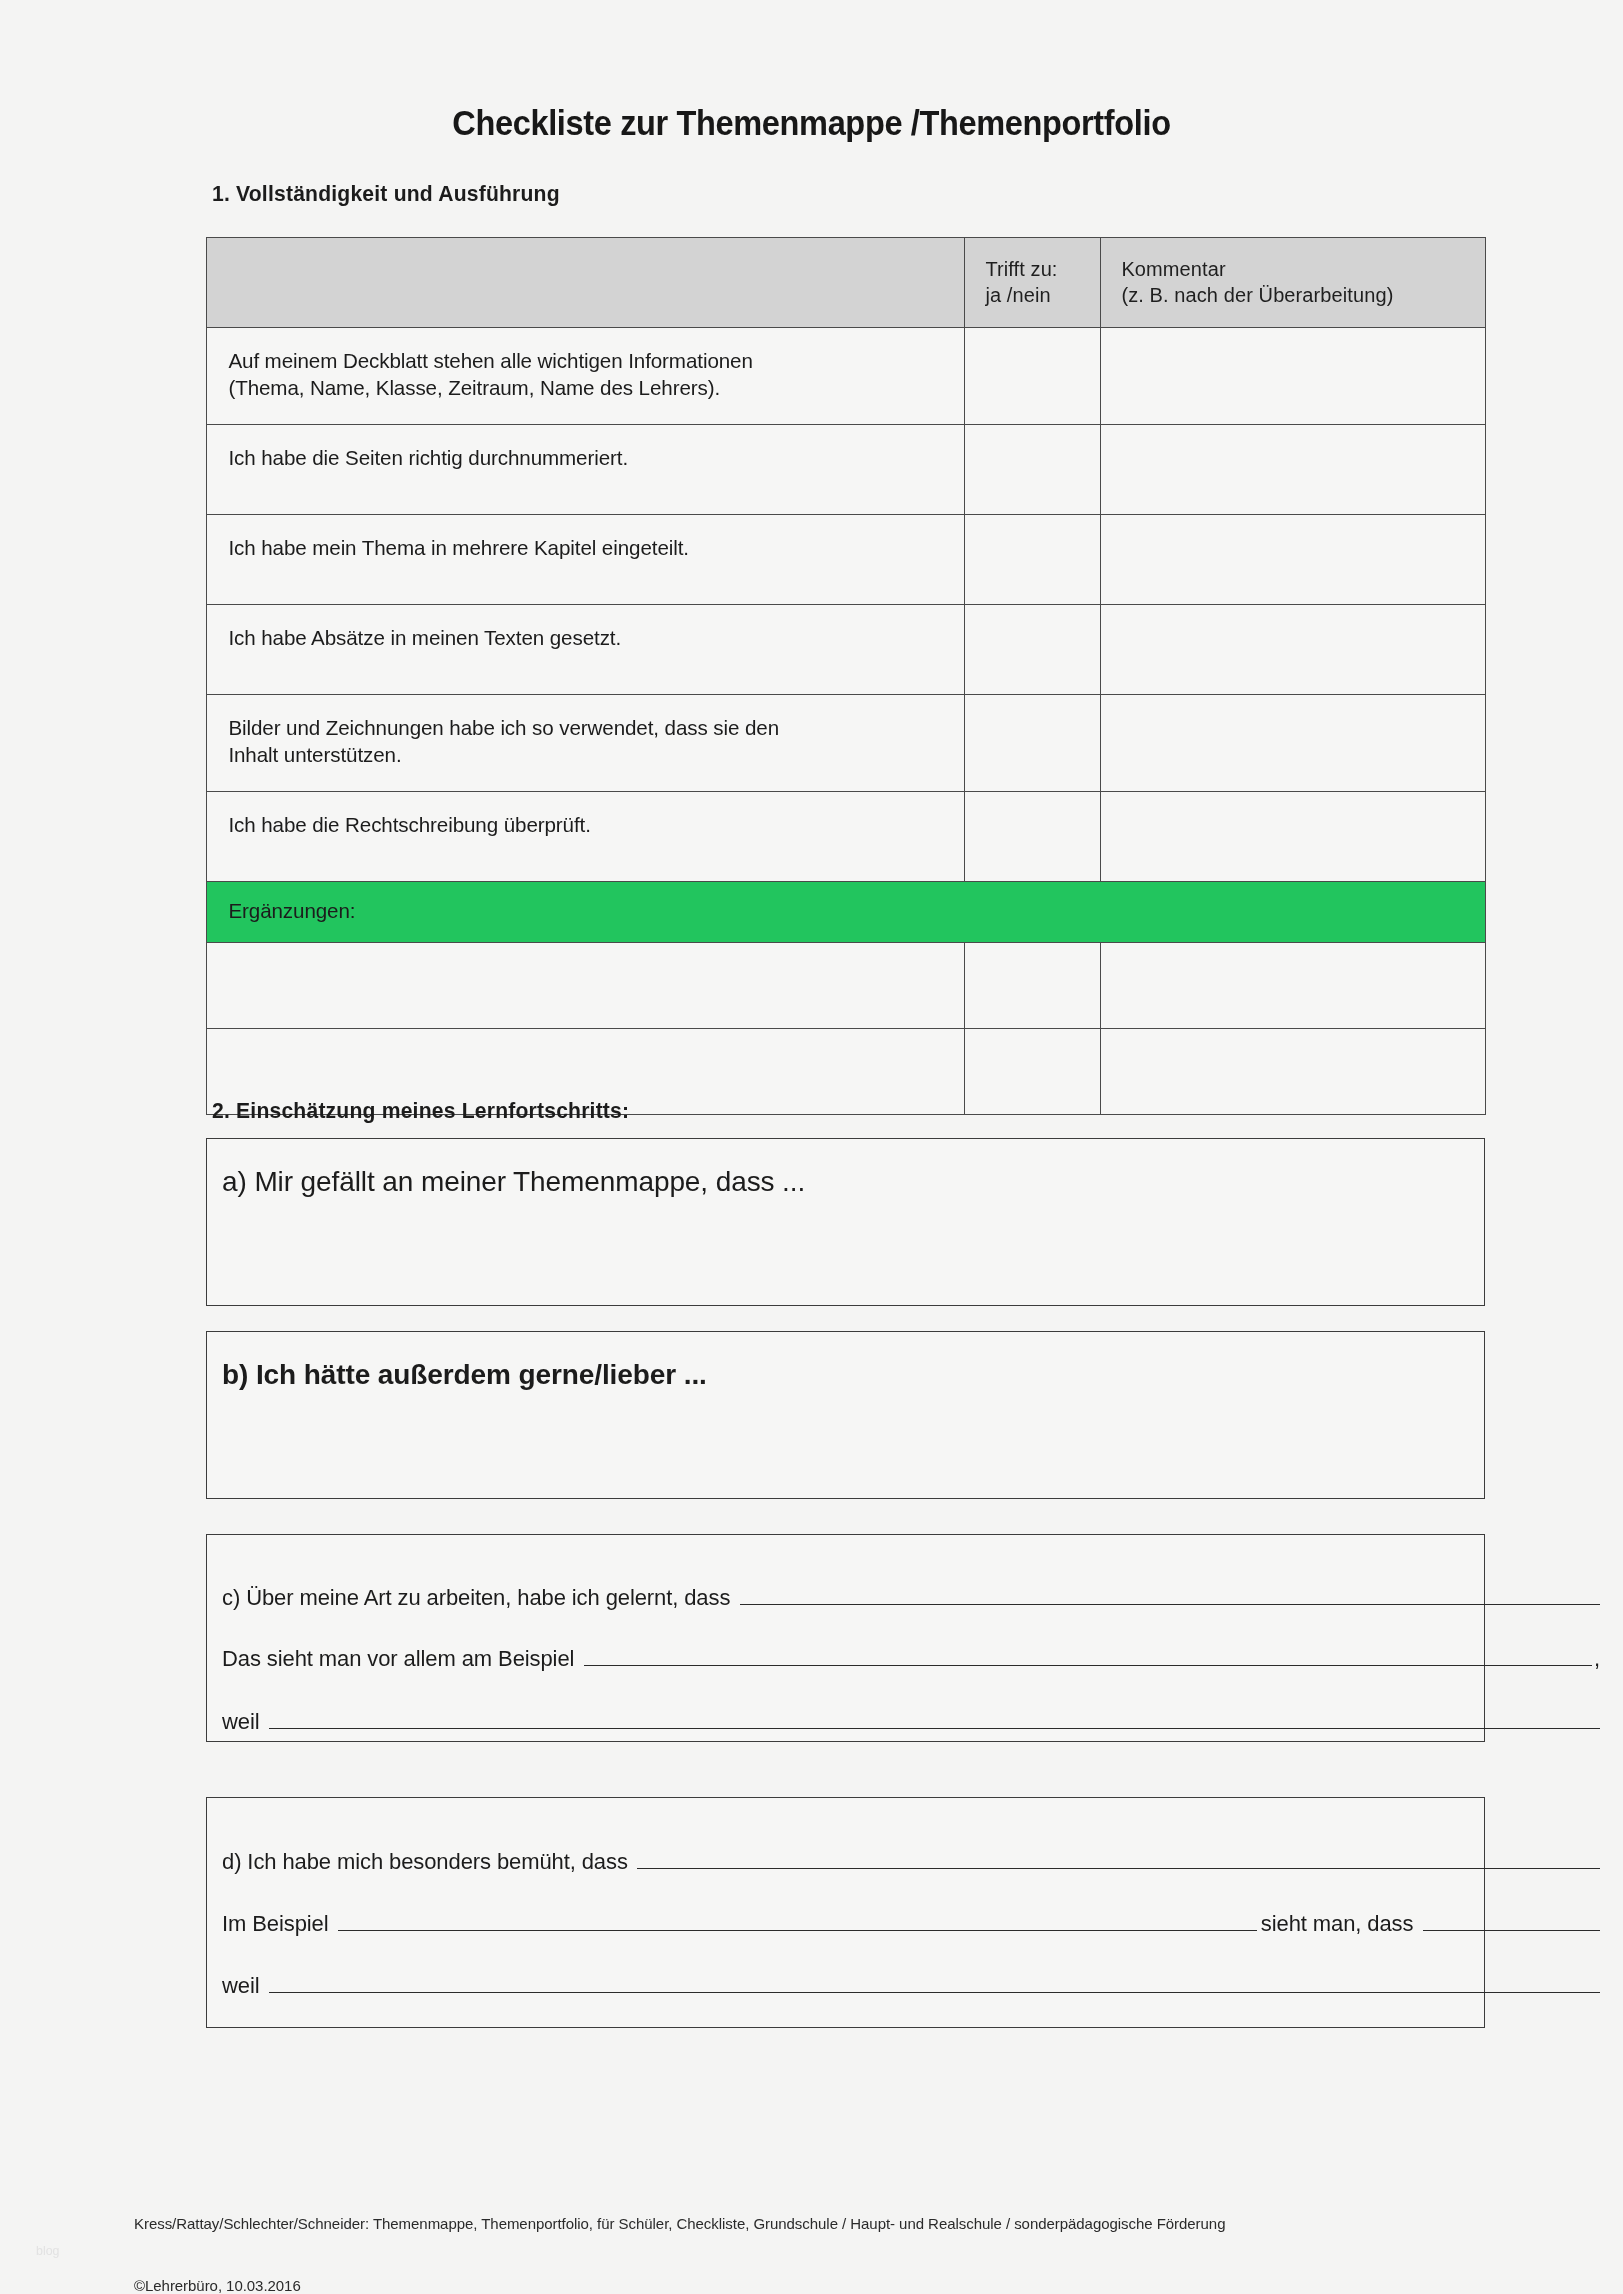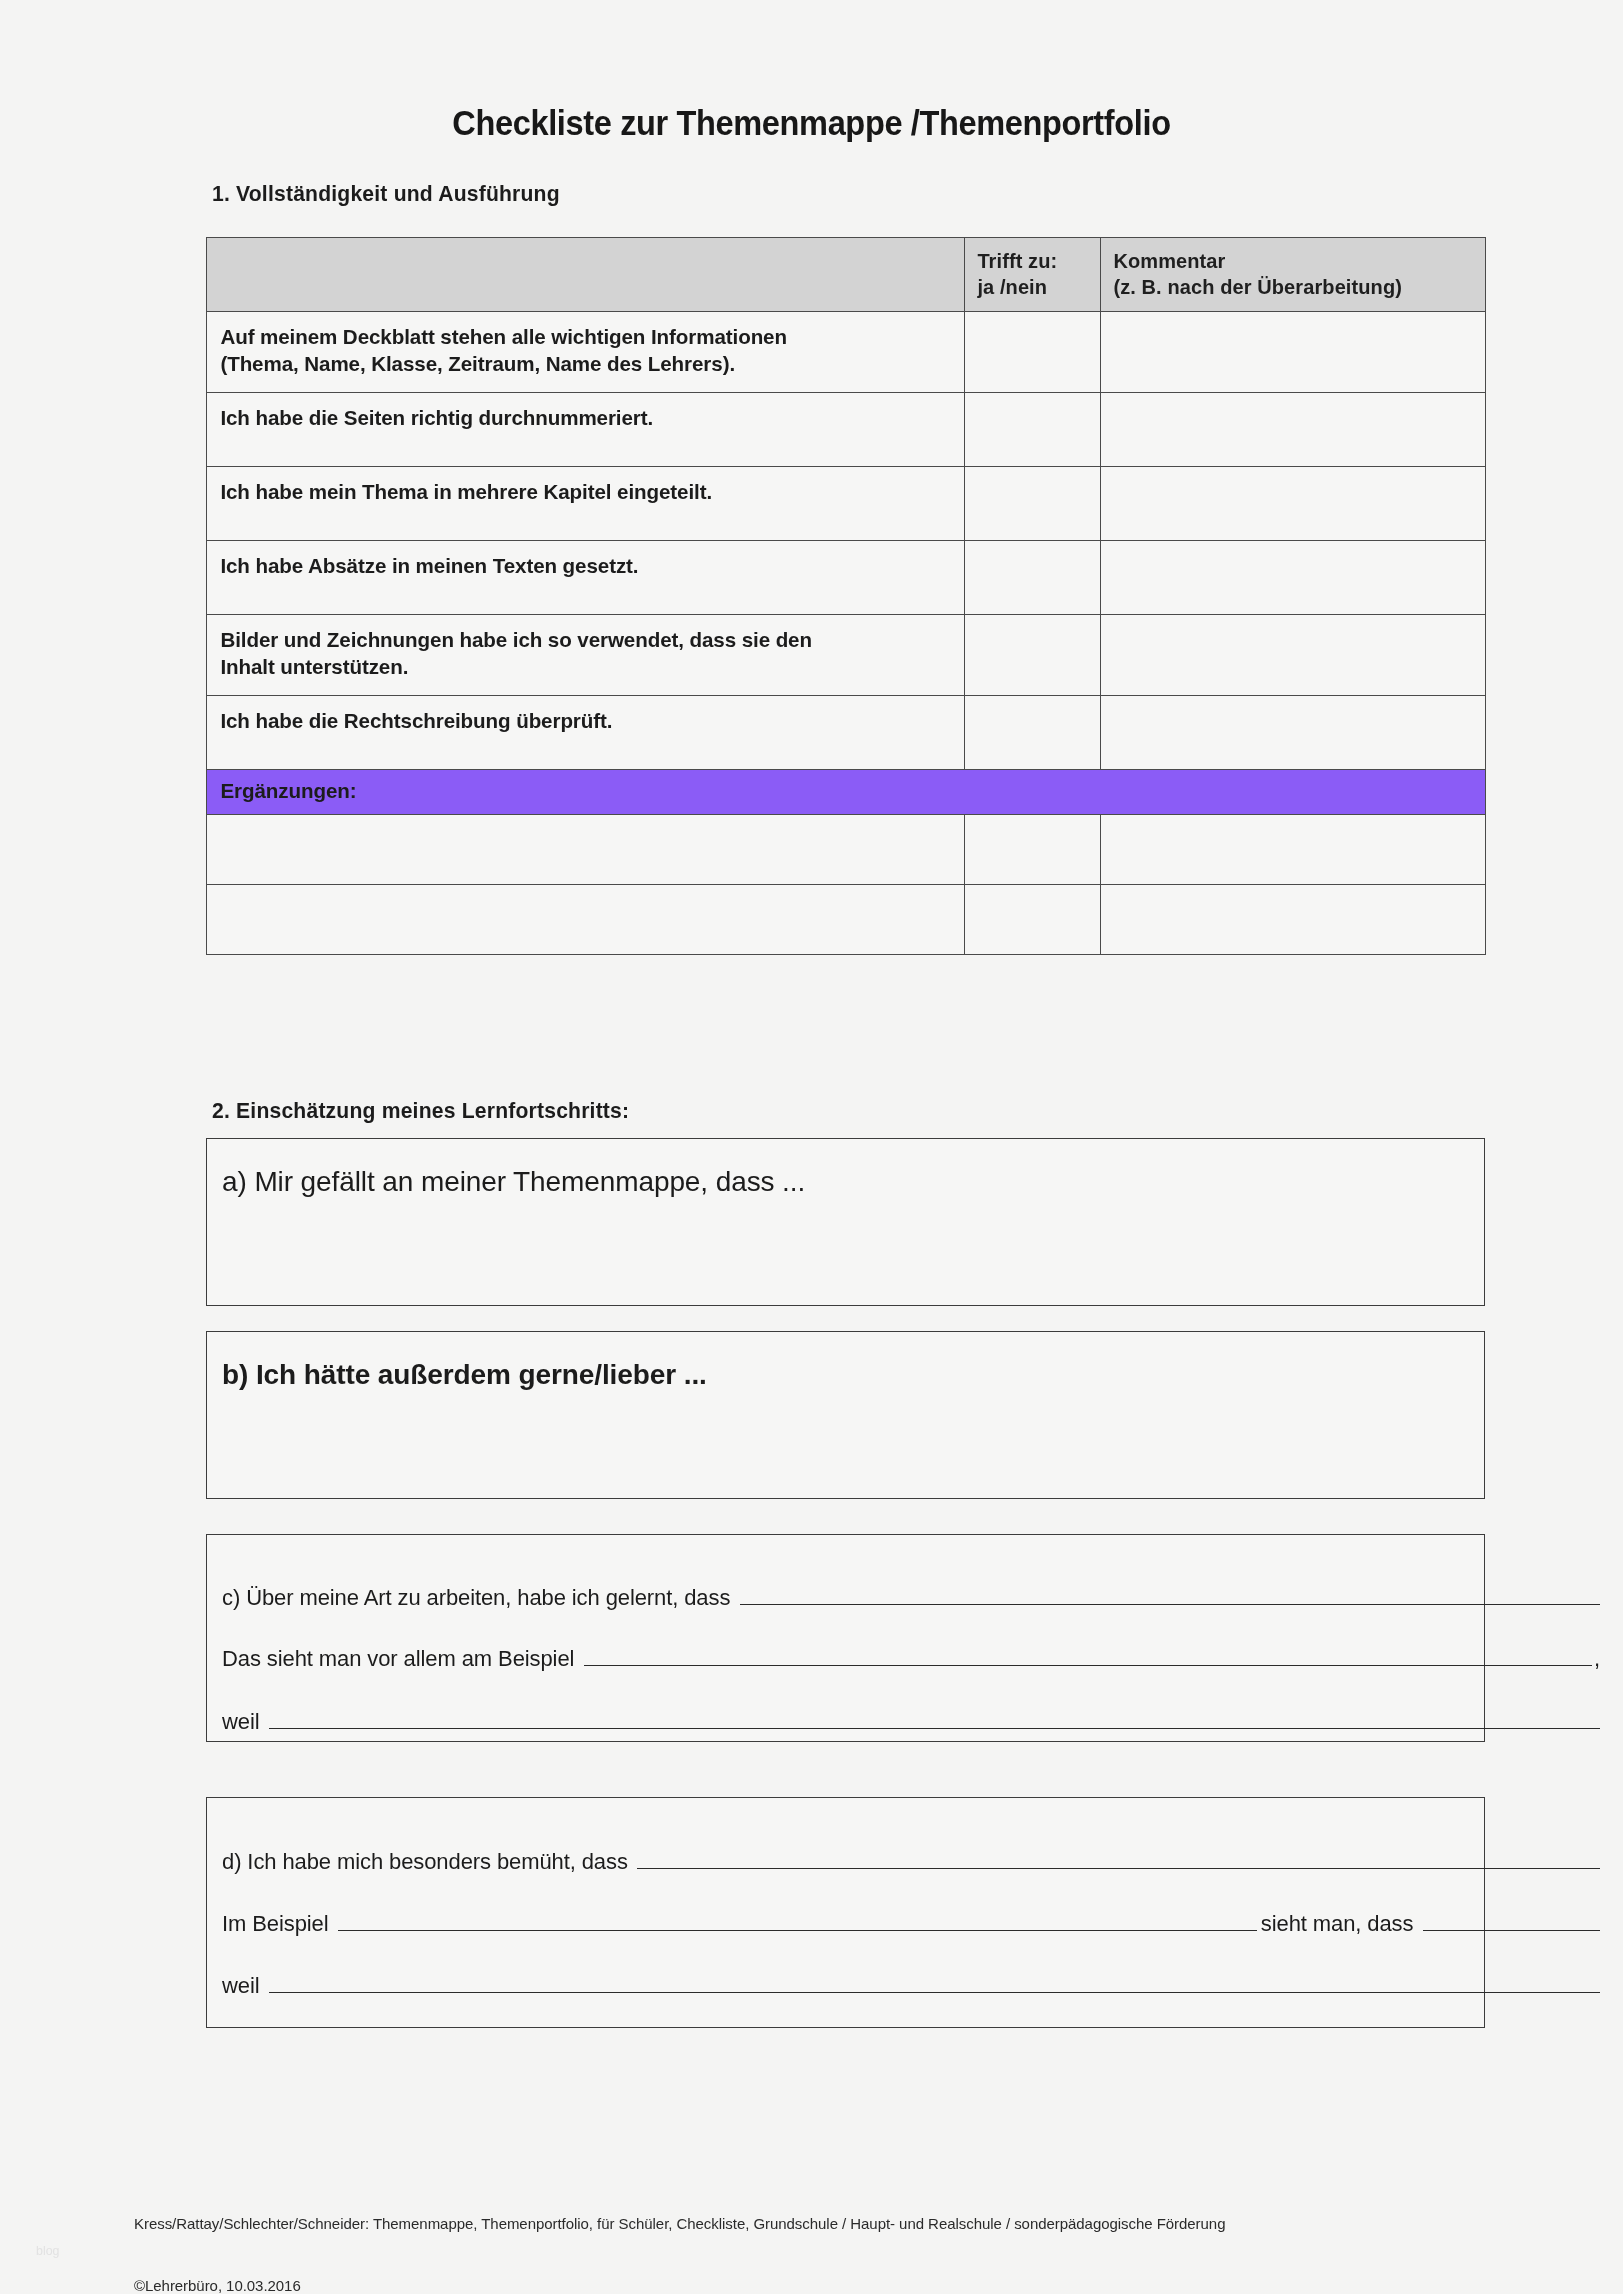--- a/index.html
+++ b/index.html
@@ -57,23 +57,23 @@
     width: 1279px;
   }
   table.checklist {
     width: 100%;
     border-collapse: collapse;
     table-layout: fixed;
     background: #f6f6f5;
   }
   table.checklist td, table.checklist th {
     border: 1.9px solid #4a4a4a;
-    padding: 0;
+    padding: 8px;
     vertical-align: top;
-    font-weight: bold;
+    font-weight: normal;
     text-align: left;
   }
   col.c-stmt { width: 758px; }
   col.c-yn   { width: 136px; }
   col.c-com  { width: 385px; }
 
   thead td {
     background: #d3d3d3;
     height: 73px;
   }
@@ -95,21 +95,21 @@
     line-height: 1.32;
     letter-spacing: -0.1px;
     color: #1c1c1c;
   }
   .stmt-inner .ln { display: block; }
 
   tr.r-tall td.stmt { height: 80px; }
   tr.r-short td.stmt { height: 73px; }
 
   td.erg {
-    background: #8b5cf6;
+    background: #22c55e;
     height: 44px;
   }
   .erg-inner {
     padding: 8.6px 9.6px 5.7px 13.4px;
     font-size: 20.6px;
     letter-spacing: -0.1px;
   }
   tr.blank td { height: 69px; }
 
   

